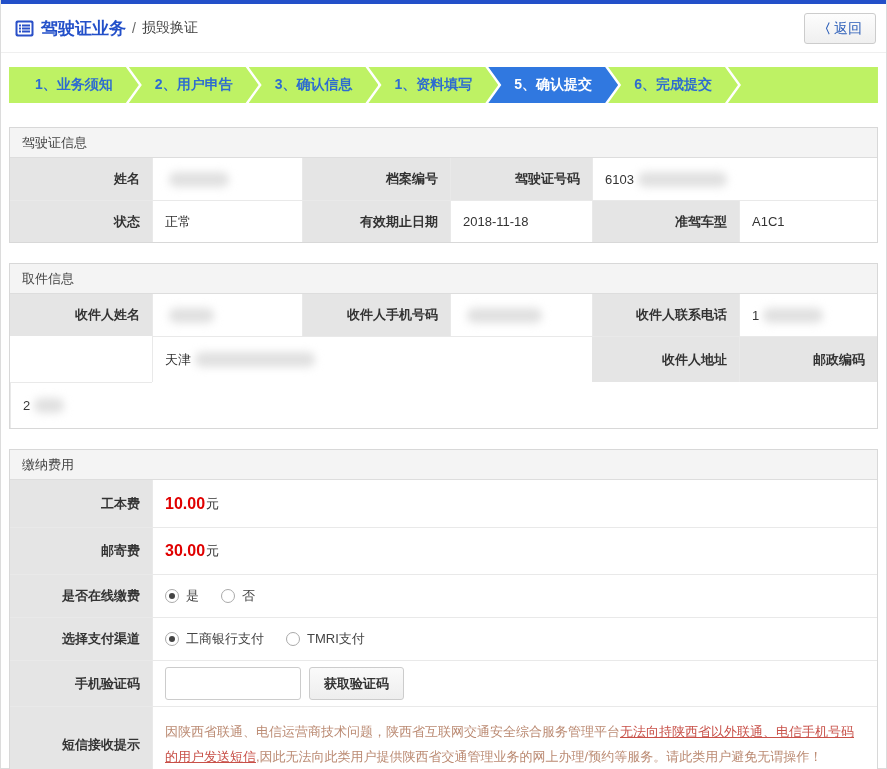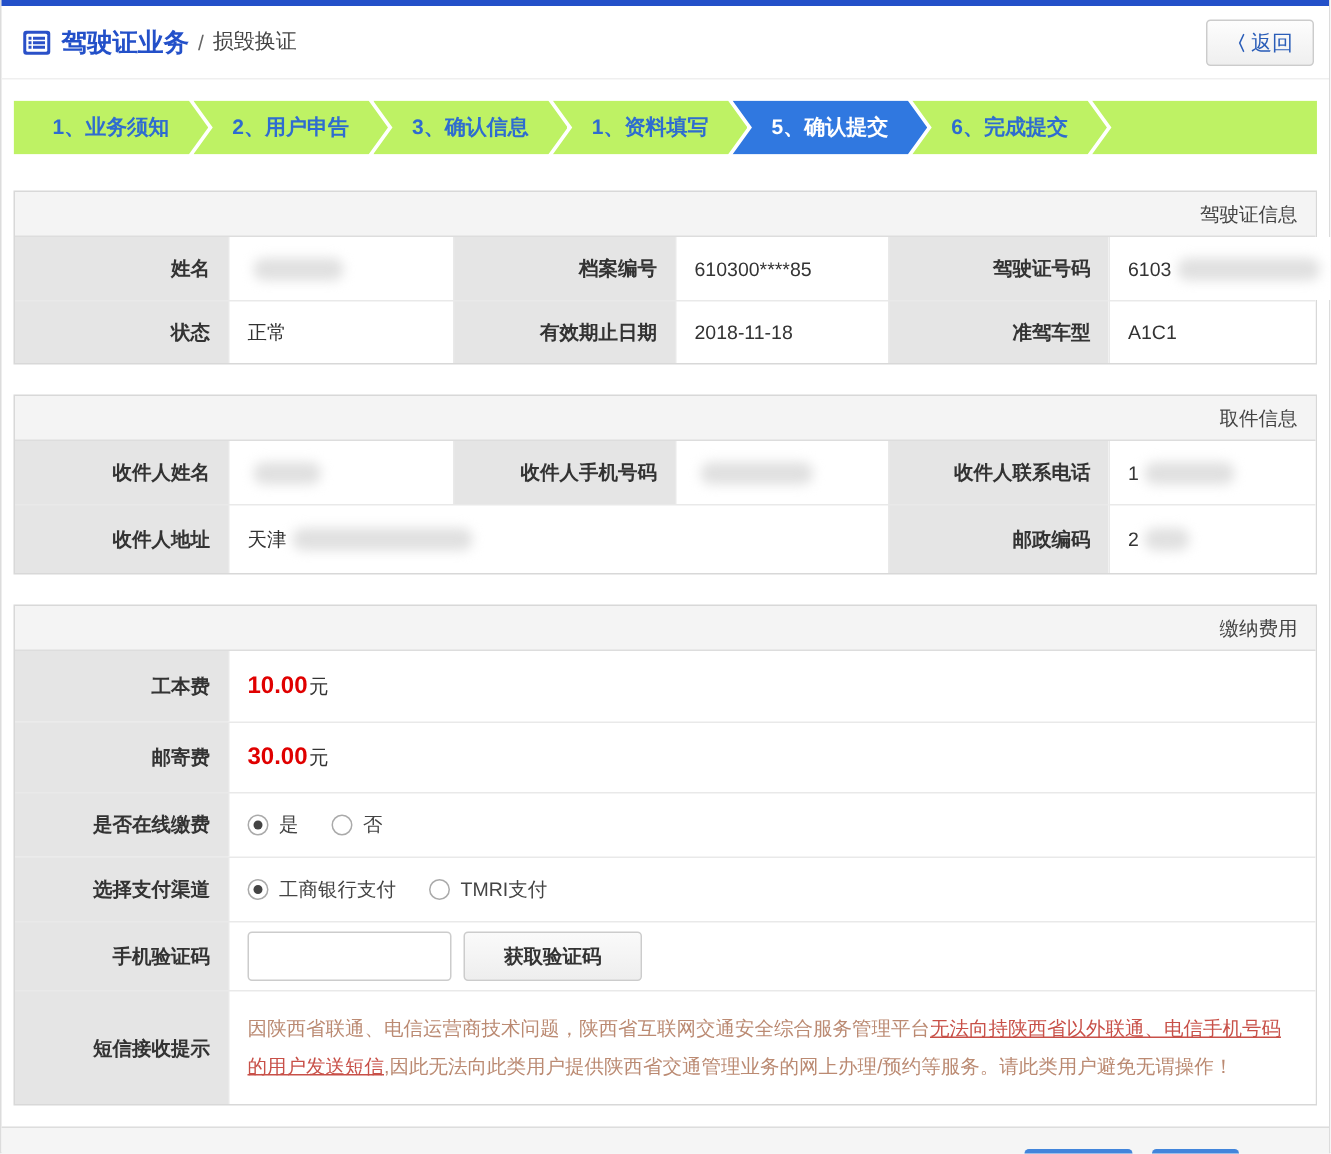--- a/index.html
+++ b/index.html
@@ -47,21 +47,21 @@
   .step.active { background:var(--step-active,#3078e0); color:#fff; }
   .step.filler { flex:0 0 150px; clip-path:polygon(0 0, 100% 0, 100% 100%, 0 100%, 13px 50%); }
 
   main { flex:1 1 auto; }
 
   
   .section { margin:20px 8px 0 8px; border:1px solid #d8d8d8; }
   .section.first-sec { margin-top:24px; }
   .sec-title {
     height:30px; line-height:29px; padding:0 12px; background:#f4f4f4;
-    border-bottom:1px solid #ddd; font-size:13px; color:#444;text-align:right;
+    border-bottom:1px solid #ddd; font-size:13px; color:#444;
   }
   .grid6 { display:grid; grid-template-columns:142px 150px 148px 142px 147px 1fr; }
   .grid2 { display:grid; grid-template-columns:142px 1fr; }
   .row-b { border-top:1px solid #e9e9e9; }
   .cell {
     min-height:42px; display:flex; align-items:center;
     font-size:13px; padding:0 12px; background:#fff;
   }
   .cell.lbl {
     background:#e5e5e5; justify-content:flex-end; text-align:right;
@@ -90,21 +90,21 @@
     content:""; position:absolute; left:3px; top:3px; width:6px; height:6px;
     border-radius:50%; background:#444;
   }
 
   .code-cell { min-height:46px; }
   .code-input {
     width:136px; height:33px; border:1px solid #ccc; border-radius:3px;
     padding:0 8px; font-size:13px; font-family:inherit; background:#fff;
   }
   .code-btn {
-    height:33px; margin-left:8px; padding:0 26px;
+    height:33px; margin-left:8px; padding:0 14px;
     border:1px solid #ccc; border-radius:3px;
     background:linear-gradient(#fafafa,#eee);
     font-size:13px; font-weight:bold; color:#333; cursor:pointer;
     font-family:inherit;
   }
 
   .notice-cell { align-items:flex-start; padding:12px; line-height:25px; display:block; }
   .notice-lbl { min-height:76px; }
   .nt1 { color:var(--notice-base,#bb8a72); font-size:13px; }
   .nt2 { color:var(--notice-strong,#c85048); font-size:13px; text-decoration:underline; }
@@ -162,21 +162,20 @@
   <main>
 
     <section class="section first-sec">
       <div class="sec-title">驾驶证信息</div>
       <div class="grid6">
         <div class="cell lbl">姓名</div>
         <div class="cell vb">
             <span class="blur w60"></span>
           </div>
         <div class="cell lbl vb">档案编号</div>
-        <div class="cell vb">610300****85</div>
         <div class="cell lbl vb">驾驶证号码</div>
         <div class="cell vb">
             <span>6103</span>
             <span class="blur w95"></span>
           </div>
       </div>
       <div class="grid6">
         <div class="cell lbl row-b">状态</div>
         <div class="cell vb row-b">正常</div>
         <div class="cell lbl vb row-b">有效期止日期</div>
@@ -197,25 +196,25 @@
         <div class="cell vb">
             <span class="blur w75"></span>
           </div>
         <div class="cell lbl vb">收件人联系电话</div>
         <div class="cell vb">
             <span>1</span>
             <span class="blur w60"></span>
           </div>
       </div>
       <div class="grid6">
-        <div class="cell lbl row-b" style="min-height:46px">收件人地址</div>
         <div class="cell vb row-b span3" style="min-height:46px">
             <span>天津</span>
             <span class="blur w120"></span>
           </div>
+        <div class="cell lbl row-b" style="min-height:46px">收件人地址</div>
         <div class="cell lbl vb row-b" style="min-height:46px">邮政编码</div>
         <div class="cell vb row-b" style="min-height:46px">
             <span>2</span>
             <span class="blur w30"></span>
           </div>
       </div>
     </section>
 
     <section class="section">
       <div class="sec-title">缴纳费用</div>

